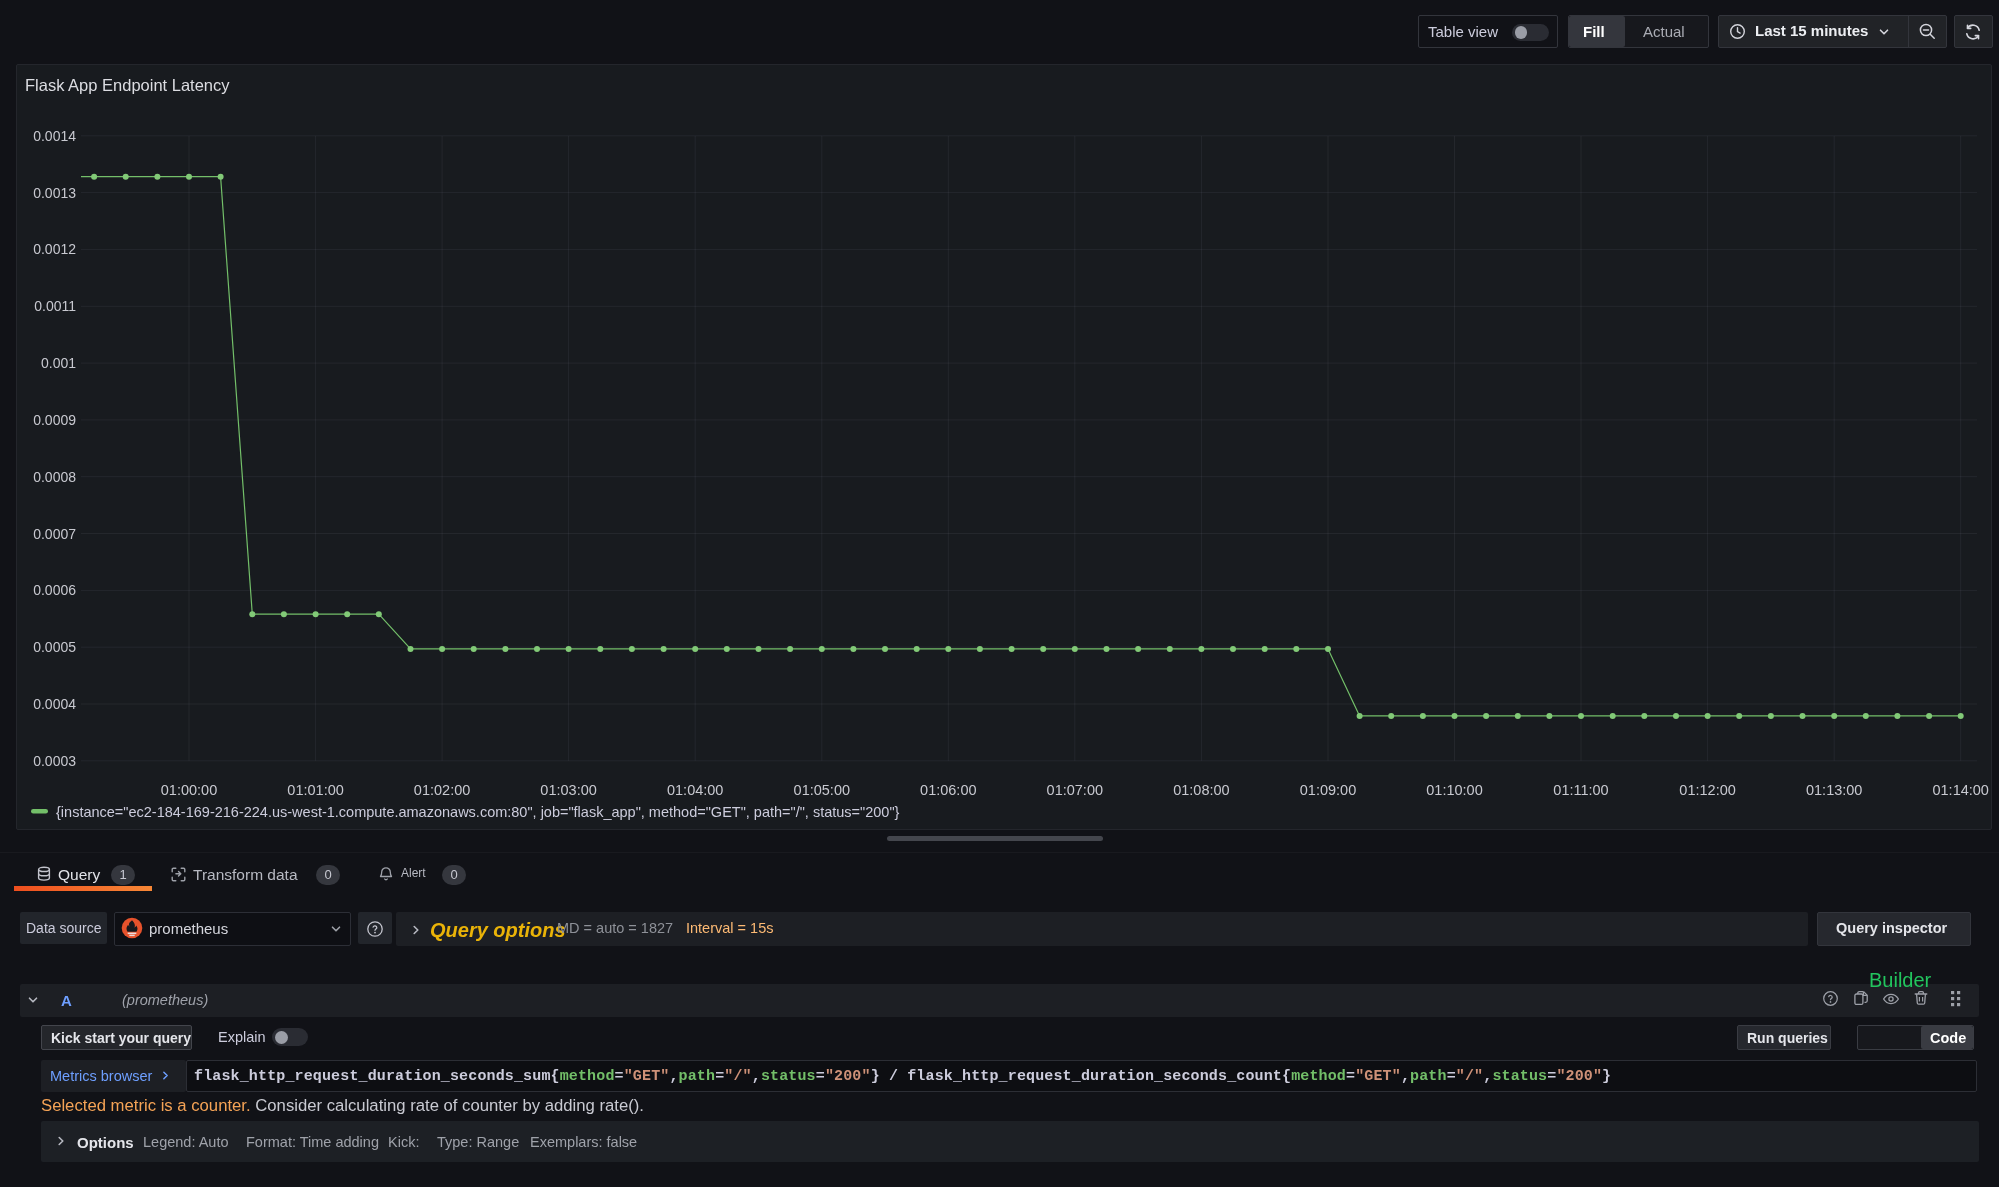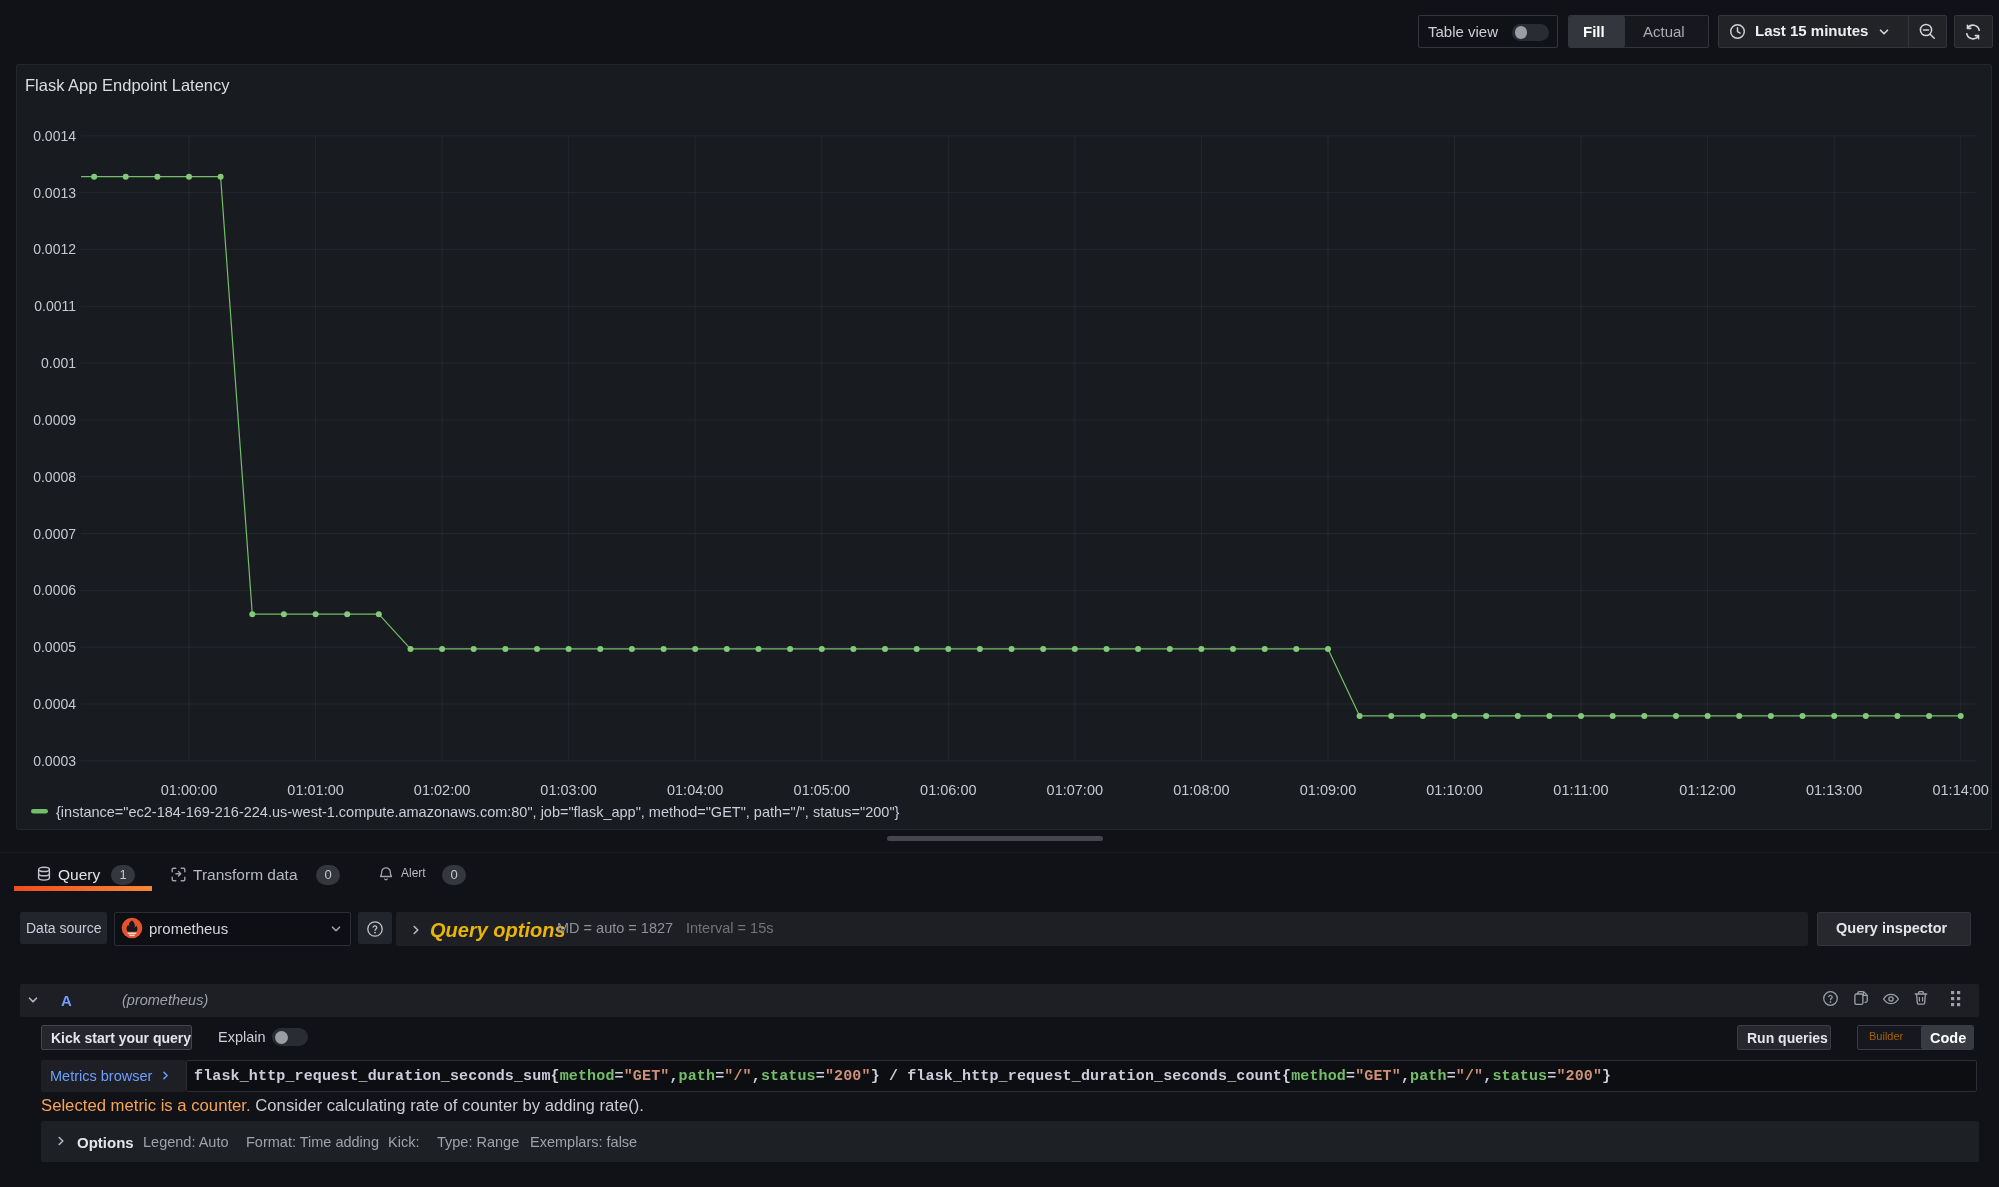--- a/index.html
+++ b/index.html
@@ -205,21 +205,21 @@
     <circle cx="9" cy="9" r="7.2" stroke="#c2c3cc" stroke-width="1.3"></circle>
     <path d="M7.1 7.1a1.9 1.9 0 0 1 3.7.6c0 1.2-1.8 1.5-1.8 2.6" stroke="#c2c3cc" stroke-width="1.3" stroke-linecap="round"></path>
     <circle cx="9" cy="12.6" r="0.9" fill="#c2c3cc"></circle>
   </svg>
 <div class="btn" style="left:396px;top:912px;width:1412px;height:34px;background:#1d1f24;"></div>
 <svg style="position:absolute;left:410px;top:924px" width="12" height="12" viewBox="0 0 12 12" fill="none">
     <path d="M4.2 2.5L7.8 6l-3.6 3.5" stroke="#b7b9c2" stroke-width="1.6" stroke-linecap="round" stroke-linejoin="round"></path>
   </svg>
 <div class="abs" style="left:430px;top:919px;font-size:20px;font-weight:600;color:#eab308;font-style:italic;">Query options</div>
 <div class="abs" style="left:557px;top:920px;font-size:14.5px;color:#8e9198;">MD = auto = 1827</div>
-<div class="abs" style="left:686px;top:920px;font-size:14.5px;color:#737373;">Interval = 15s</div>
+<div class="abs" style="left:686px;top:920px;font-size:14.5px;color:#fdba74;">Interval = 15s</div>
 <div class="btn" style="left:1817px;top:912px;width:154px;height:34px;background:#26282e;border:1px solid #33353c;"></div>
 <div class="abs" style="left:1836px;top:920px;font-size:14.5px;font-weight:600;color:#e4e5ea;">Query inspector</div>
 
 <div class="btn" style="left:20px;top:984px;width:1959px;height:33px;background:#1d1f24;"></div>
 <svg style="position:absolute;left:27px;top:994px" width="12" height="12" viewBox="0 0 12 12" fill="none">
     <path d="M2.5 4.2L6 7.8l3.5-3.6" stroke="#b7b9c2" stroke-width="1.6" stroke-linecap="round" stroke-linejoin="round"></path>
   </svg>
 <div class="abs" style="left:61px;top:992px;font-size:15px;font-weight:700;color:#6e9fff;">A</div>
 <div class="abs" style="left:115px;top:992px;font-size:14.5px;font-style:italic;color:#9fa2aa;margin-left:7px;">(prometheus)</div>
 <svg style="position:absolute;left:1822px;top:990px" width="17" height="17" viewBox="0 0 18 18" fill="none">
@@ -252,21 +252,21 @@
   </svg>
 
 <div class="btn" style="left:41px;top:1025px;width:151px;height:25px;background:#24262b;border:1px solid #43454c;"></div>
 <div class="abs" style="left:51px;top:1030px;font-size:14px;font-weight:600;color:#e4e5ea;">Kick start your query</div>
 <div class="abs" style="left:218px;top:1029px;font-size:14.5px;color:#ccccdc;">Explain</div>
 <div class="abs" style="left:272px;top:1028px;width:36px;height:18px;border-radius:9px;background:#2a2c33;"></div>
 <div class="abs" style="left:275px;top:1030.5px;width:13px;height:13px;border-radius:50%;background:#9a9da6;"></div>
 <div class="btn" style="left:1737px;top:1025px;width:94px;height:25px;background:#26282e;border:1px solid #3a3c43;"></div>
 <div class="abs" style="left:1747px;top:1030px;font-size:14px;font-weight:600;color:#e4e5ea;">Run queries</div>
 <div class="btn" style="left:1857px;top:1025px;width:117px;height:25px;border:1px solid #3a3c43;background:#17181d;"></div>
-<div class="abs" style="left:1869px;top:1030px;font-size:11px;color:#a16207;">Builder</div>
+<div class="abs" style="left:1869px;top:969px;font-size:20px;color:#22c55e;">Builder</div>
 <div class="btn" style="left:1921px;top:1026px;width:52px;height:23px;background:#393b42;"></div>
 <div class="abs" style="left:1930px;top:1030px;font-size:14.5px;font-weight:700;color:#fff;">Code</div>
 
 <div class="btn" style="left:41px;top:1060px;width:145px;height:32px;background:#1d1f24;"></div>
 <div class="abs" style="left:50px;top:1068px;font-size:14.5px;font-weight:500;color:#6e9fff;">Metrics browser</div>
 <svg style="position:absolute;left:160px;top:1070px" width="11" height="11" viewBox="0 0 12 12" fill="none">
     <path d="M4.2 2.5L7.8 6l-3.6 3.5" stroke="#6e9fff" stroke-width="1.6" stroke-linecap="round" stroke-linejoin="round"></path>
   </svg>
 <div class="btn" style="left:186px;top:1060px;width:1791px;height:32px;background:#0d0e12;border:1px solid #2c2e35;"></div>
 <div class="abs" style="left:194px;top:1068px;font-size:15px;font-weight:700;letter-spacing:0.14px;font-family:'Liberation Mono',monospace;color:#ccccdc;">flask_http_request_duration_seconds_sum<span style="color:#ccccdc">{</span><span style="color:#73bf69">method</span>=<span style="color:#ce9178">"GET"</span>,<span style="color:#73bf69">path</span>=<span style="color:#ce9178">"/"</span>,<span style="color:#73bf69">status</span>=<span style="color:#ce9178">"200"</span>} / flask_http_request_duration_seconds_count{<span style="color:#73bf69">method</span>=<span style="color:#ce9178">"GET"</span>,<span style="color:#73bf69">path</span>=<span style="color:#ce9178">"/"</span>,<span style="color:#73bf69">status</span>=<span style="color:#ce9178">"200"</span>}</div>

